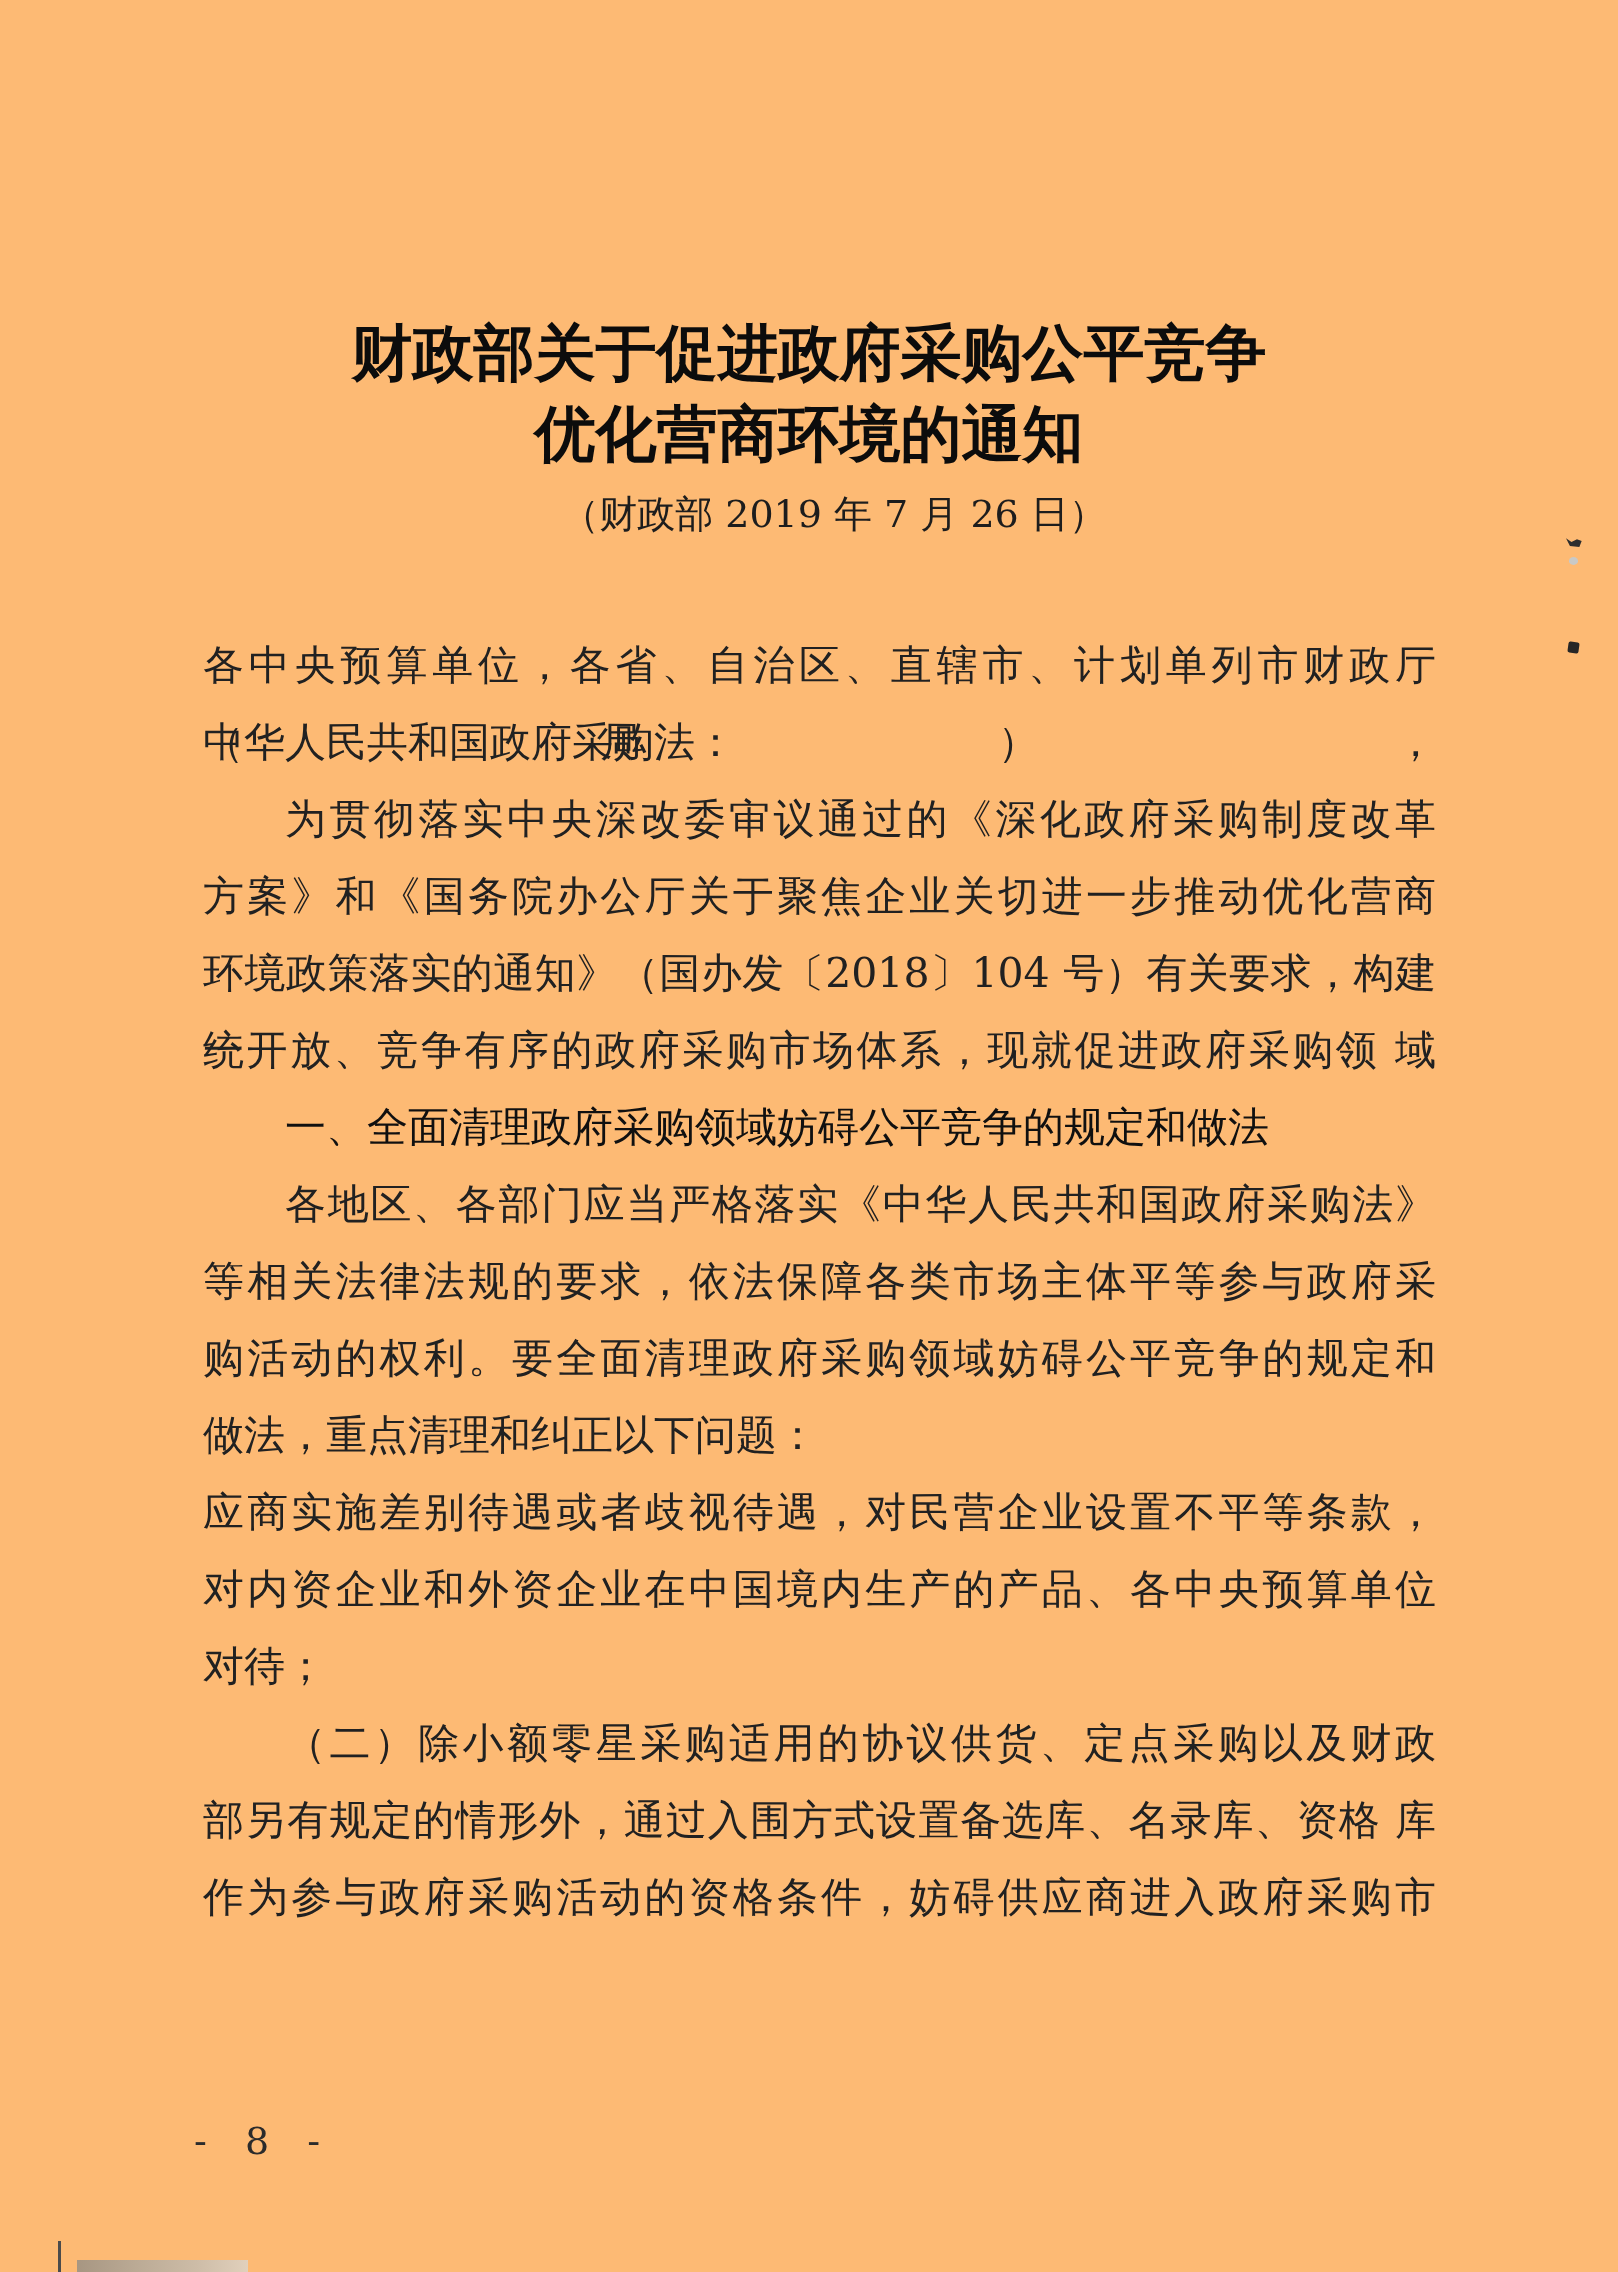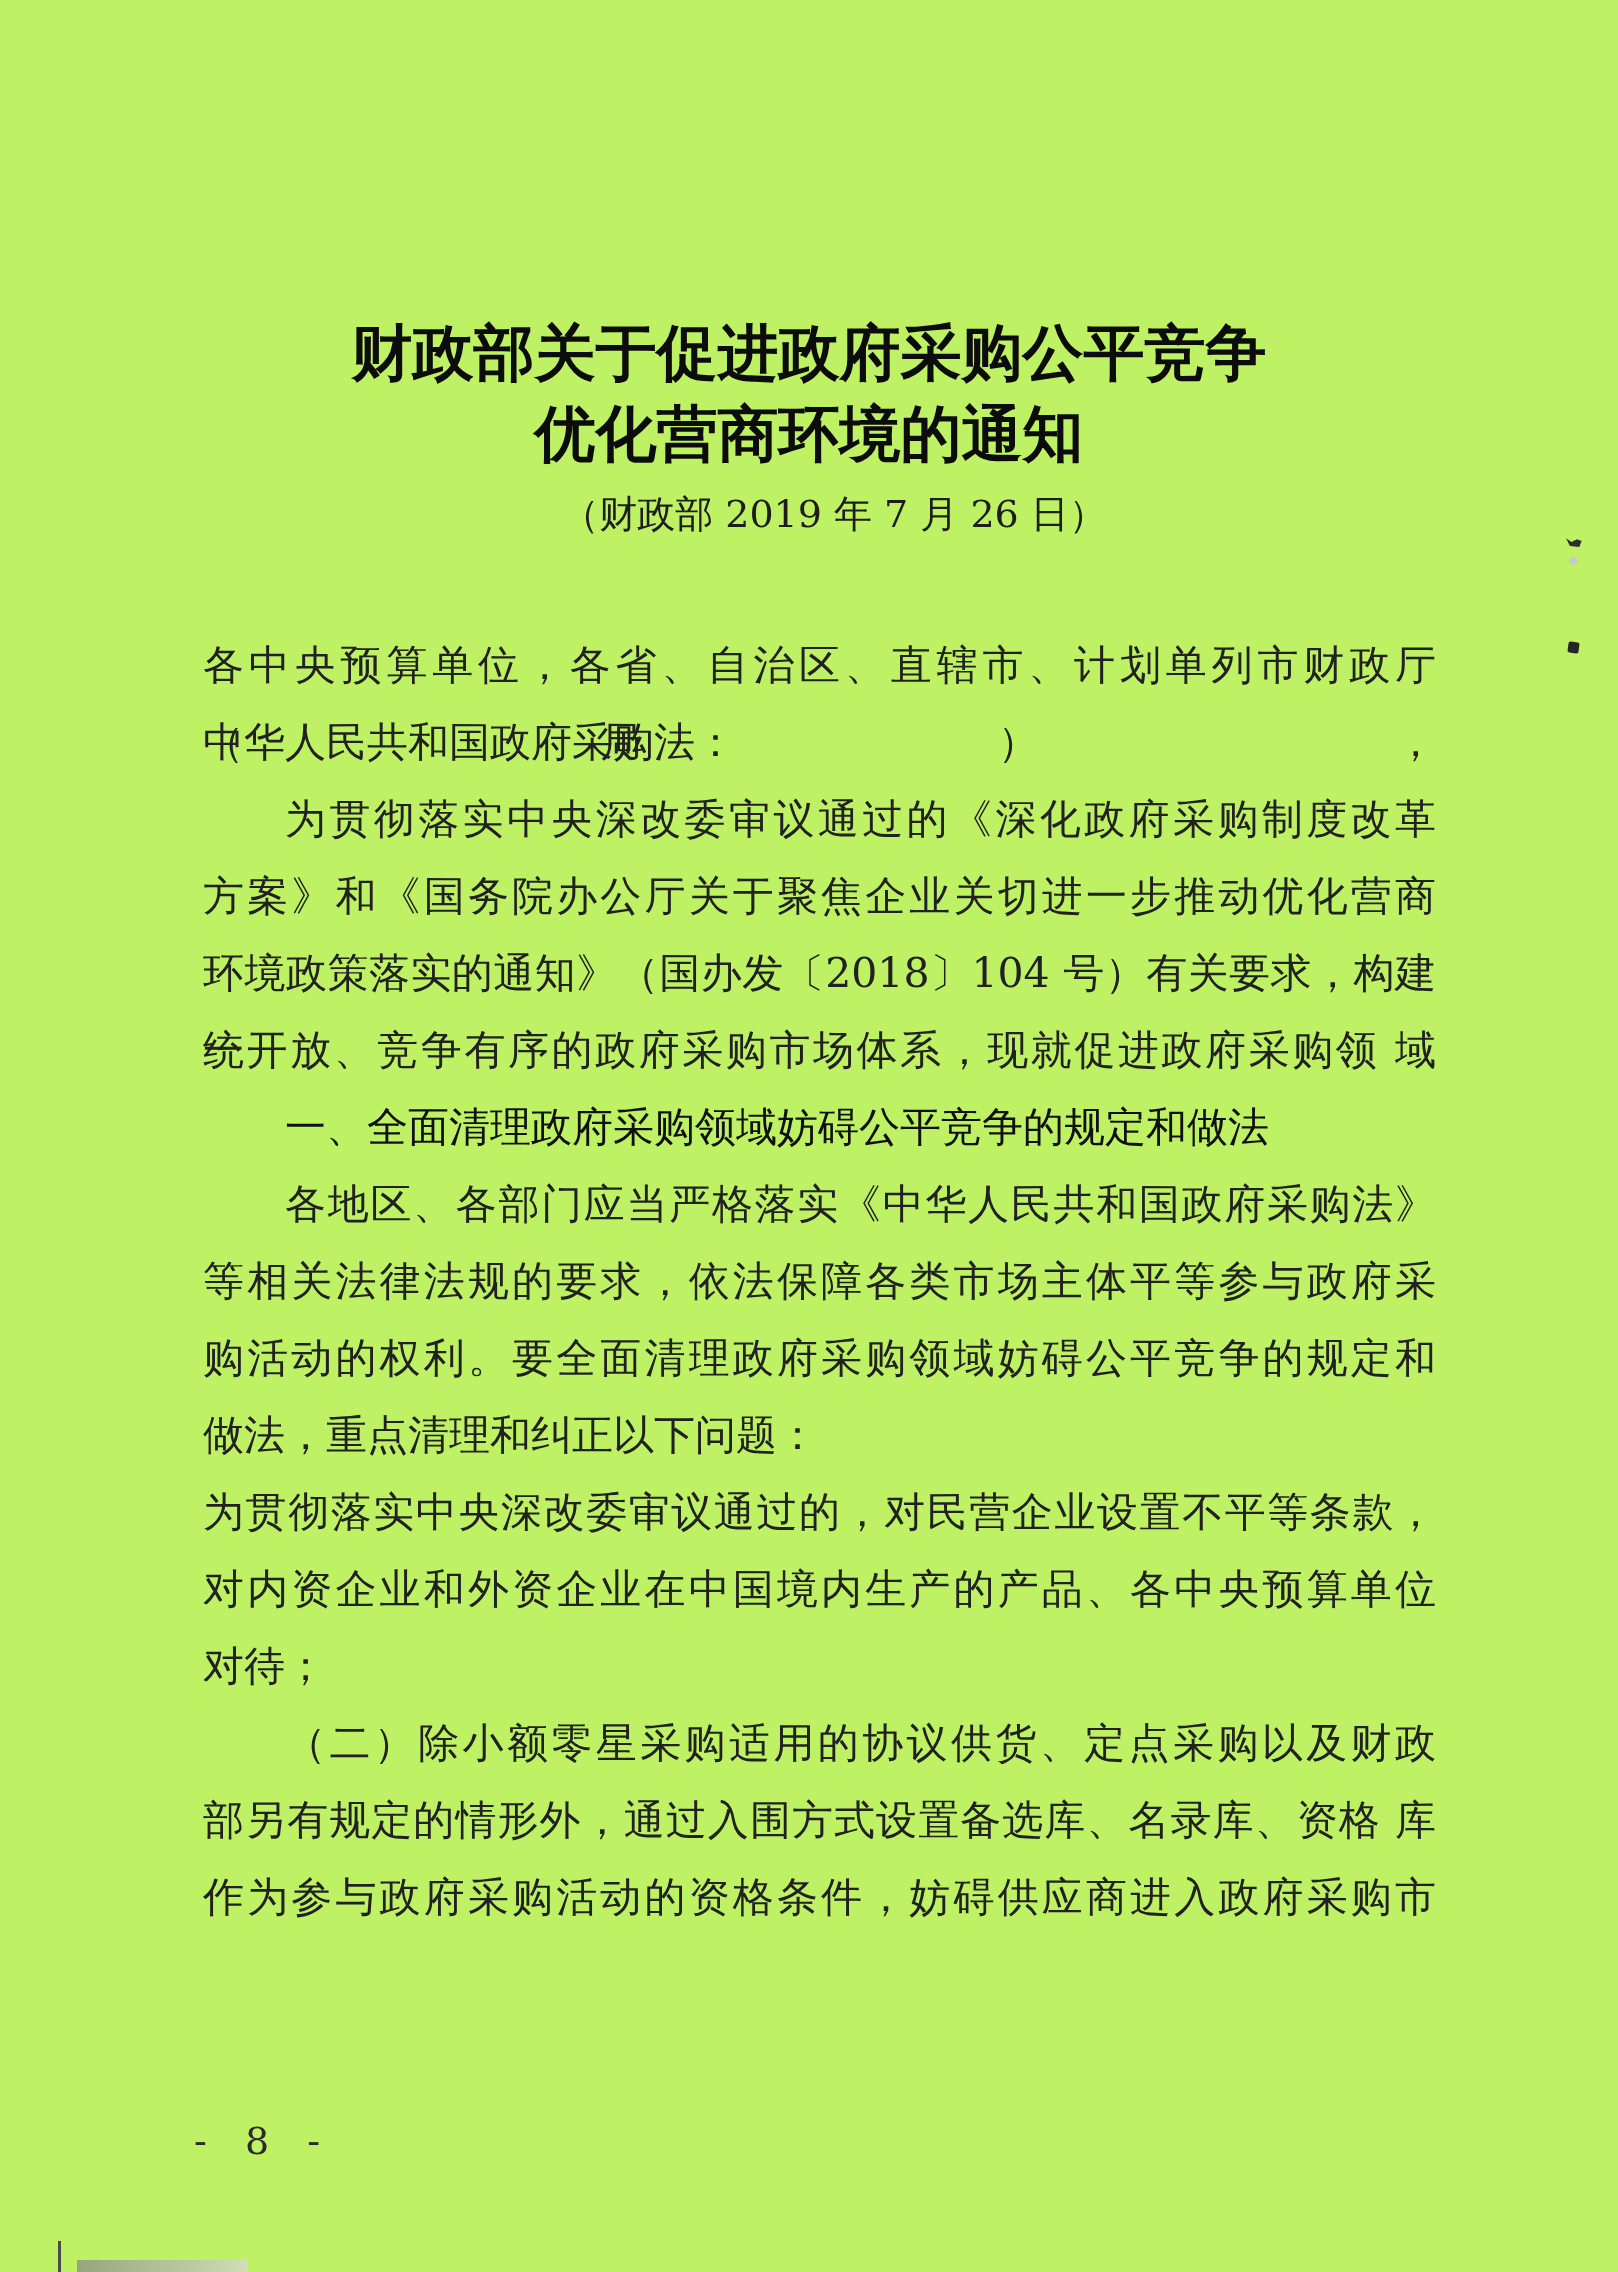--- a/index.html
+++ b/index.html
@@ -4,21 +4,21 @@
 <style>
   html, body {
     margin: 0;
     padding: 0;
     background: #e9e9e7;
   }
   .page {
     position: relative;
     width: 1618px;
     height: 2273px;
-    background: #bef264;
+    background: #fdba74;
     overflow: hidden;
     font-family: "DejaVu Serif", serif;
     color: #1f1f1f;
   }
   .title-block {
     position: absolute;
     top: 312px;
     left: 0;
     width: 100%;
     text-align: center;
@@ -142,21 +142,21 @@
       <div class="line">中华人民共和国政府采购法：</div>
       <div class="line indent fill">为贯彻落实中央深改委审议通过的《深化政府采购制度改革</div>
       <div class="line fill">方案》和《国务院办公厅关于聚焦企业关切进一步推动优化营商</div>
       <div class="line fill">环境政策落实的通知》（国办发〔2018〕104 号）有关要求，构建 统</div>
       <div class="line fill">一开放、竞争有序的政府采购市场体系，现就促进政府采购领 域</div>
       <div class="line indent bold">一、全面清理政府采购领域妨碍公平竞争的规定和做法</div>
       <div class="line indent fill">各地区、各部门应当严格落实《中华人民共和国政府采购法》</div>
       <div class="line fill">等相关法律法规的要求，依法保障各类市场主体平等参与政府采</div>
       <div class="line fill">购活动的权利。要全面清理政府采购领域妨碍公平竞争的规定和</div>
       <div class="line">做法，重点清理和纠正以下问题：</div>
-      <div class="line fill">为贯彻落实中央深改委审议通过的，对民营企业设置不平等条款，</div>
+      <div class="line fill">应商实施差别待遇或者歧视待遇，对民营企业设置不平等条款，</div>
       <div class="line fill">对内资企业和外资企业在中国境内生产的产品、各中央预算单位</div>
       <div class="line">对待；</div>
       <div class="line indent fill">（二）除小额零星采购适用的协议供货、定点采购以及财政</div>
       <div class="line fill">部另有规定的情形外，通过入围方式设置备选库、名录库、资格 库</div>
       <div class="line fill">作为参与政府采购活动的资格条件，妨碍供应商进入政府采购市</div>
     </div>
 
   <div class="page-number">- 8 -</div>
 
   <div class="speck-a"></div>

